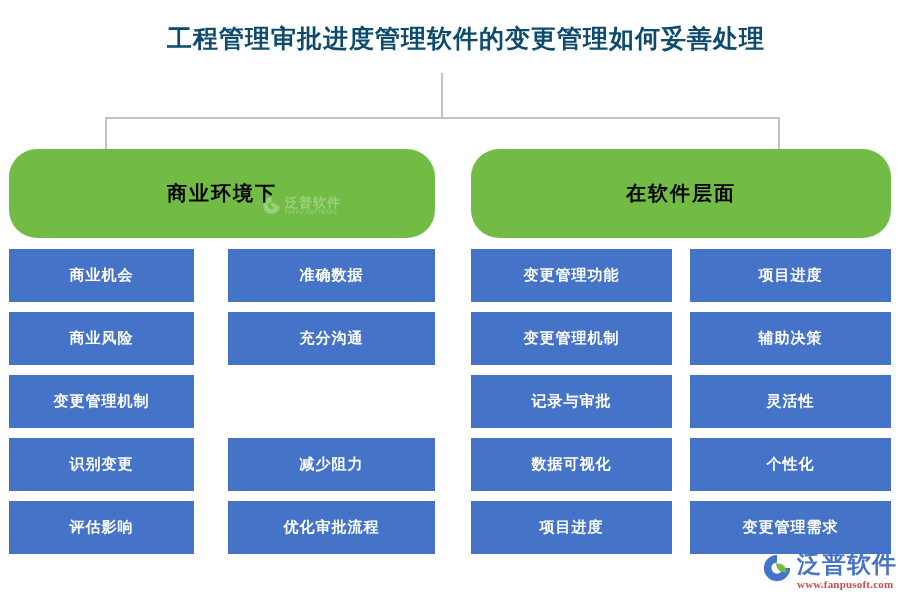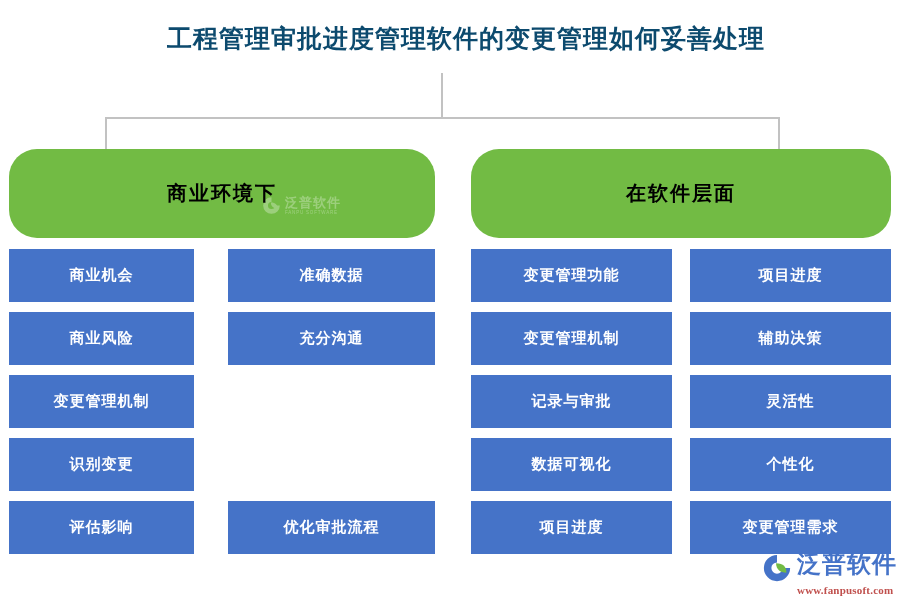--- a/index.html
+++ b/index.html
@@ -183,21 +183,21 @@
     color: #4573c8;
     letter-spacing: 1px;
     font-family: "Liberation Serif", "DejaVu Serif", serif;
     white-space: nowrap;
   }
   .brand-url {
     font-size: 11px;
     font-weight: 700;
     color: #c0504d;
     letter-spacing: 0.2px;
-    margin-top: 9px;
+    margin-top: 3px;
     font-family: "Liberation Serif", "DejaVu Serif", serif;
     white-space: nowrap;
   }
 </style>
 </head>
 <body>
 
 <div id="canvas">
 
   <div class="title">工程管理审批进度管理软件的变更管理如何妥善处理</div>
@@ -229,20 +229,21 @@
   </div>
 
   <div class="leaf col-0 row-0">商业机会</div>
   <div class="leaf col-0 row-1">商业风险</div>
   <div class="leaf col-0 row-2">变更管理机制</div>
   <div class="leaf col-0 row-3">识别变更</div>
   <div class="leaf col-0 row-4">评估影响</div>
 
   <div class="leaf col-1 row-0">准确数据</div>
   <div class="leaf col-1 row-1">充分沟通</div>
+  <div class="leaf col-1 row-3">减少阻力</div>
   <div class="leaf col-2 row-0">变更管理功能</div>
 
   <div class="leaf col-1 row-4">优化审批流程</div>
   <div class="leaf col-2 row-1">变更管理机制</div>
   <div class="leaf col-2 row-2">记录与审批</div>
   <div class="leaf col-2 row-3">数据可视化</div>
   <div class="leaf col-2 row-4">项目进度</div>
 
   <div class="leaf col-3 row-0">项目进度</div>
   <div class="leaf col-3 row-1">辅助决策</div>

